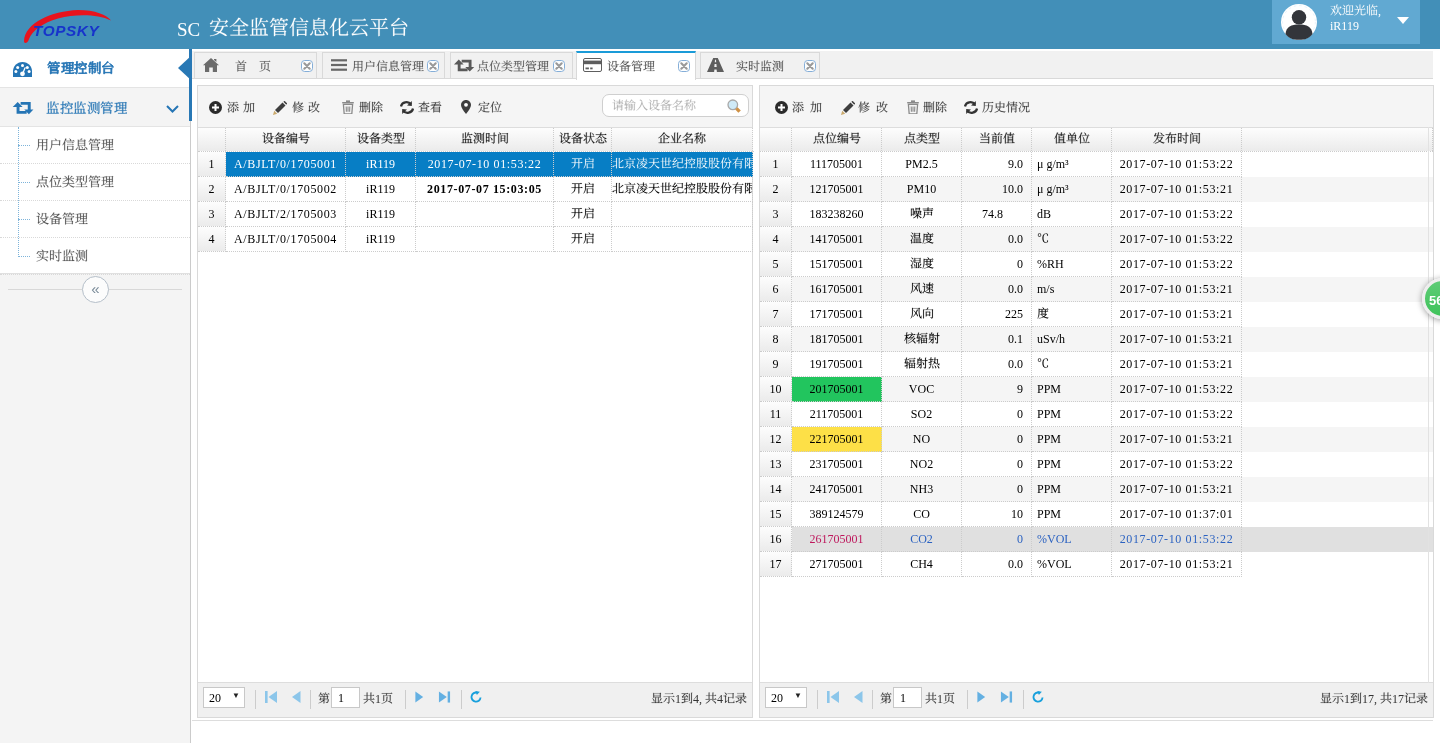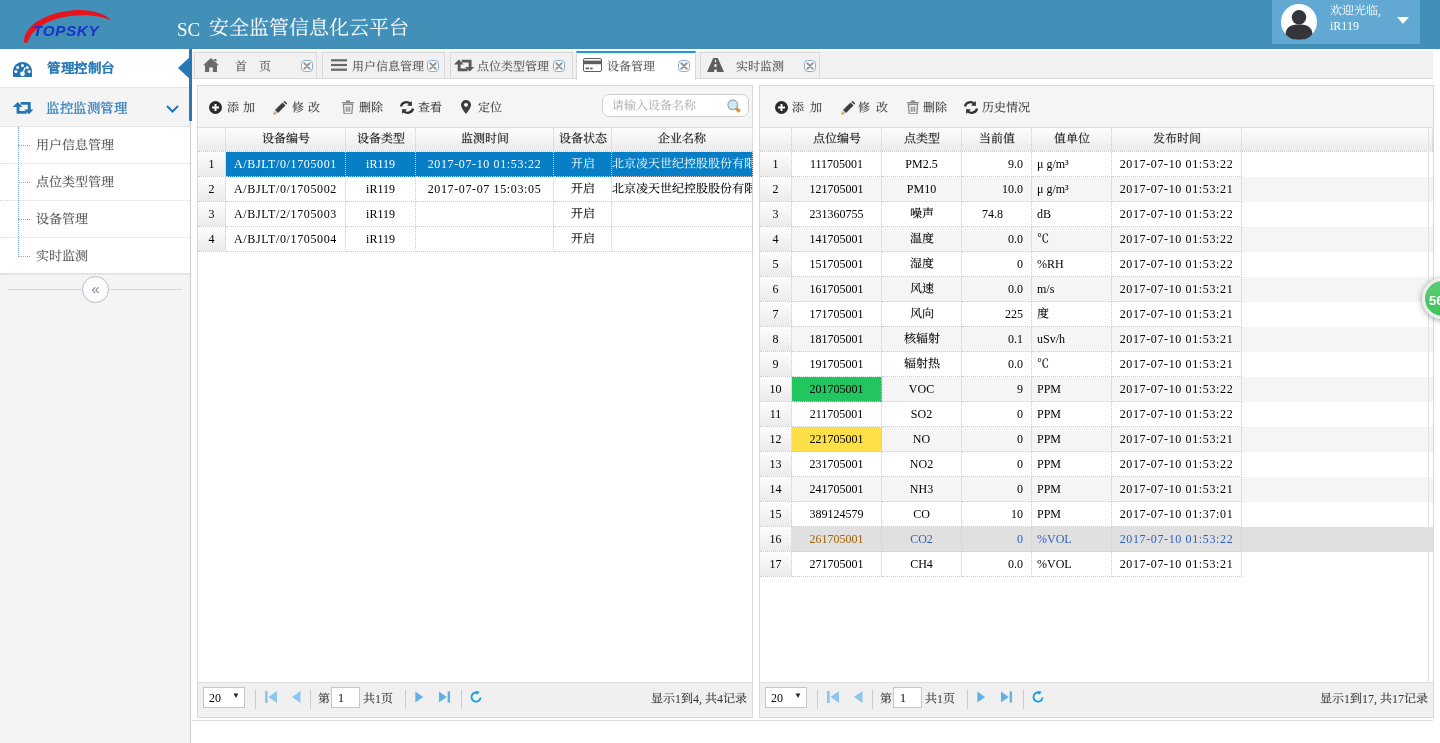--- a/index.html
+++ b/index.html
@@ -536,21 +536,21 @@
         </svg><svg class="z" viewBox="0 0 1000 1000">
           <use href="#u6709"></use>
         </svg><svg class="z" viewBox="0 0 1000 1000">
           <use href="#u9650"></use>
         </svg></div>
     </div>
     <div class="tr" style="top:91px">
       <div class="td num" style="width:28px">2</div>
       <div class="td dt" style="width:120px;">A/BJLT/0/1705002</div>
       <div class="td" style="width:70px;">iR119</div>
-      <div class="td dt" style="width:138px;">2017-07-07 15:03:05</div>
+      <div class="td dt" style="width:138px;font-weight:bold;">2017-07-07 15:03:05</div>
       <div class="td" style="width:58px;"><svg class="z" viewBox="0 0 1000 1000">
           <use href="#u5F00"></use>
         </svg><svg class="z" viewBox="0 0 1000 1000">
           <use href="#u542F"></use>
         </svg></div>
       <div class="td" style="width:141px;;text-align:left"><svg class="z" viewBox="0 0 1000 1000">
           <use href="#u5317"></use>
         </svg><svg class="z" viewBox="0 0 1000 1000">
           <use href="#u4EAC"></use>
         </svg><svg class="z" viewBox="0 0 1000 1000">
@@ -755,21 +755,21 @@
       <div class="td num" style="width:32px">2</div>
       <div class="td" style="width:90px;background:#f5f5f5">121705001</div>
       <div class="td" style="width:80px;background:#f5f5f5">PM10</div>
       <div class="td" style="width:70px;background:#f5f5f5;text-align:right;padding-right:8px">10.0</div>
       <div class="td" style="width:80px;background:#f5f5f5;text-align:left;padding-left:5px">μ g/m³</div>
       <div class="td dt" style="width:130px;background:#f5f5f5">2017-07-10 01:53:21</div>
       <div style="width:191px;flex:none;background:#f5f5f5"></div>
     </div>
     <div class="tr" style="top:116px">
       <div class="td num" style="width:32px">3</div>
-      <div class="td" style="width:90px;">231360755</div>
+      <div class="td" style="width:90px;">183238260</div>
       <div class="td" style="width:80px;"><svg class="z" viewBox="0 0 1000 1000">
           <use href="#u566A"></use>
         </svg><svg class="z" viewBox="0 0 1000 1000">
           <use href="#u58F0"></use>
         </svg></div>
       <div class="td" style="width:70px;;padding-right:8px">74.8</div>
       <div class="td" style="width:80px;;text-align:left;padding-left:5px">dB</div>
       <div class="td dt" style="width:130px;">2017-07-10 01:53:22</div>
       <div style="width:191px;flex:none;"></div>
     </div>
@@ -910,21 +910,21 @@
       <div class="td num" style="width:32px">15</div>
       <div class="td" style="width:90px;">389124579</div>
       <div class="td" style="width:80px;">CO</div>
       <div class="td" style="width:70px;;text-align:right;padding-right:8px">10</div>
       <div class="td" style="width:80px;;text-align:left;padding-left:5px">PPM</div>
       <div class="td dt" style="width:130px;">2017-07-10 01:37:01</div>
       <div style="width:191px;flex:none;"></div>
     </div>
     <div class="tr" style="top:441px">
       <div class="td num" style="width:32px">16</div>
-      <div class="td" style="width:90px;background:#e0e0e0;color:#a16207">261705001</div>
+      <div class="td" style="width:90px;background:#e0e0e0;color:#be185d">261705001</div>
       <div class="td" style="width:80px;background:#e0e0e0;color:#2b62c1">CO2</div>
       <div class="td" style="width:70px;background:#e0e0e0;color:#2b62c1;text-align:right;padding-right:8px">0</div>
       <div class="td" style="width:80px;background:#e0e0e0;color:#2b62c1;text-align:left;padding-left:5px">%VOL</div>
       <div class="td dt" style="width:130px;background:#e0e0e0;color:#2b62c1">2017-07-10 01:53:22</div>
       <div style="width:191px;flex:none;background:#e0e0e0;color:#2b62c1"></div>
     </div>
     <div class="tr" style="top:466px">
       <div class="td num" style="width:32px">17</div>
       <div class="td" style="width:90px;">271705001</div>
       <div class="td" style="width:80px;">CH4</div>

